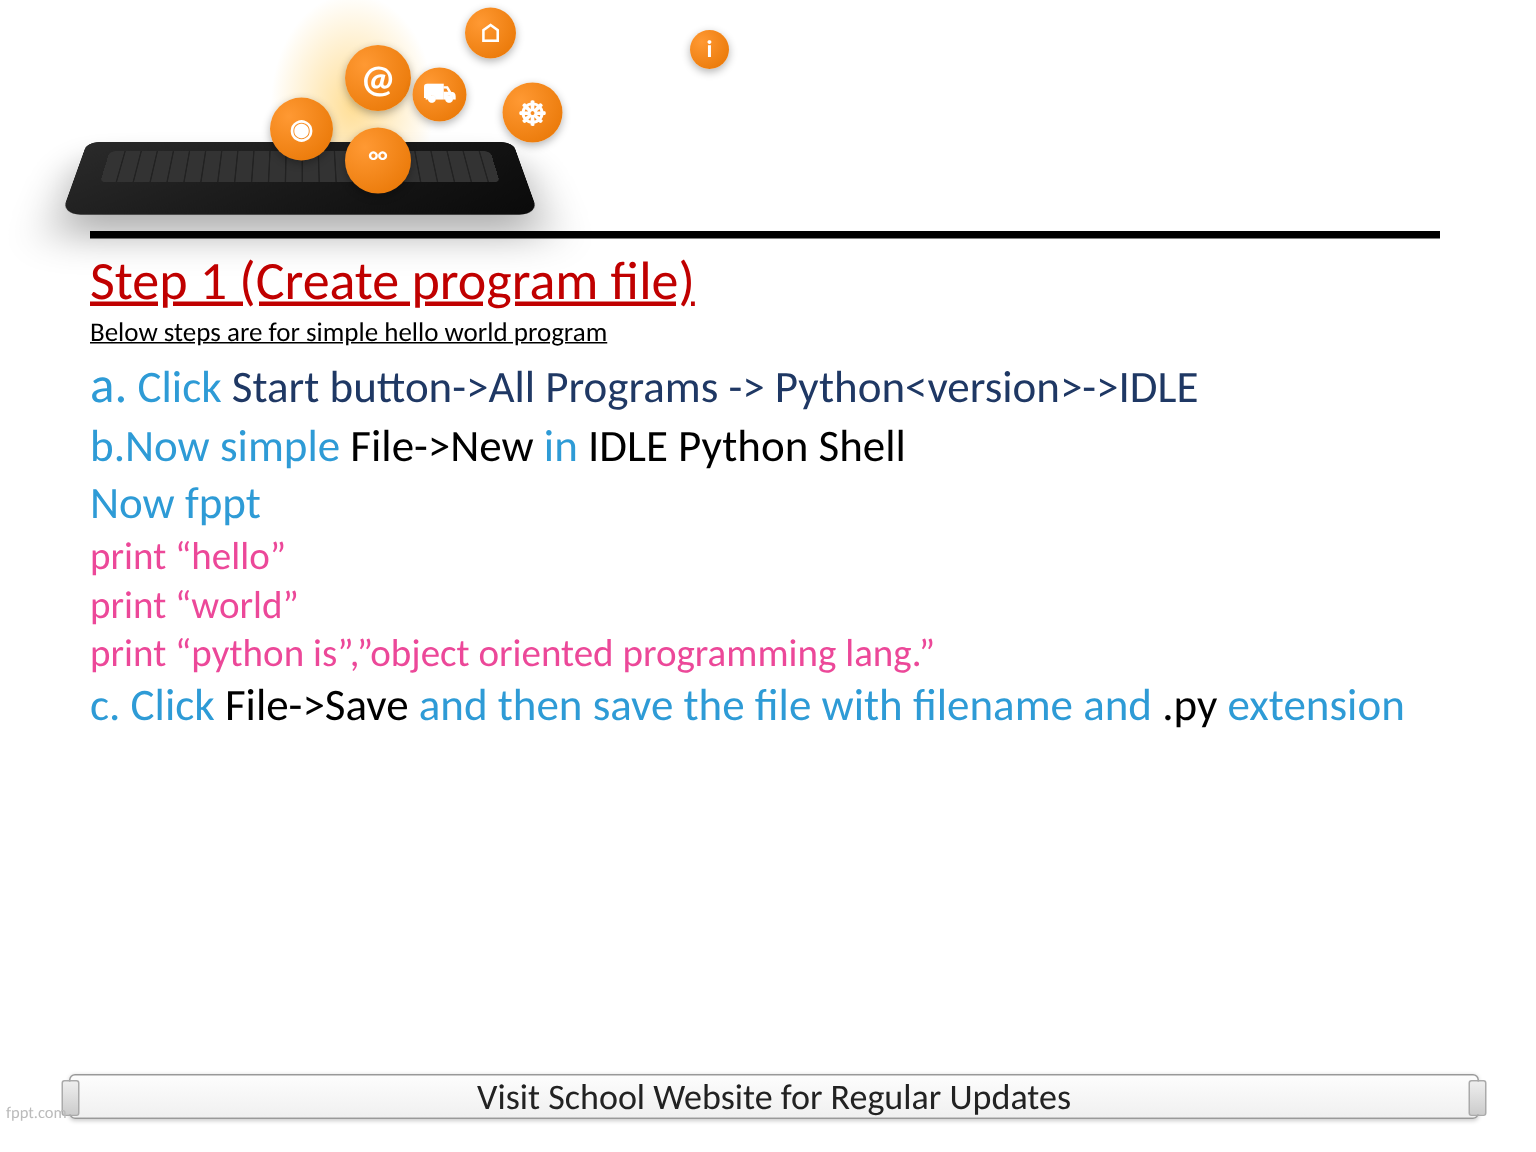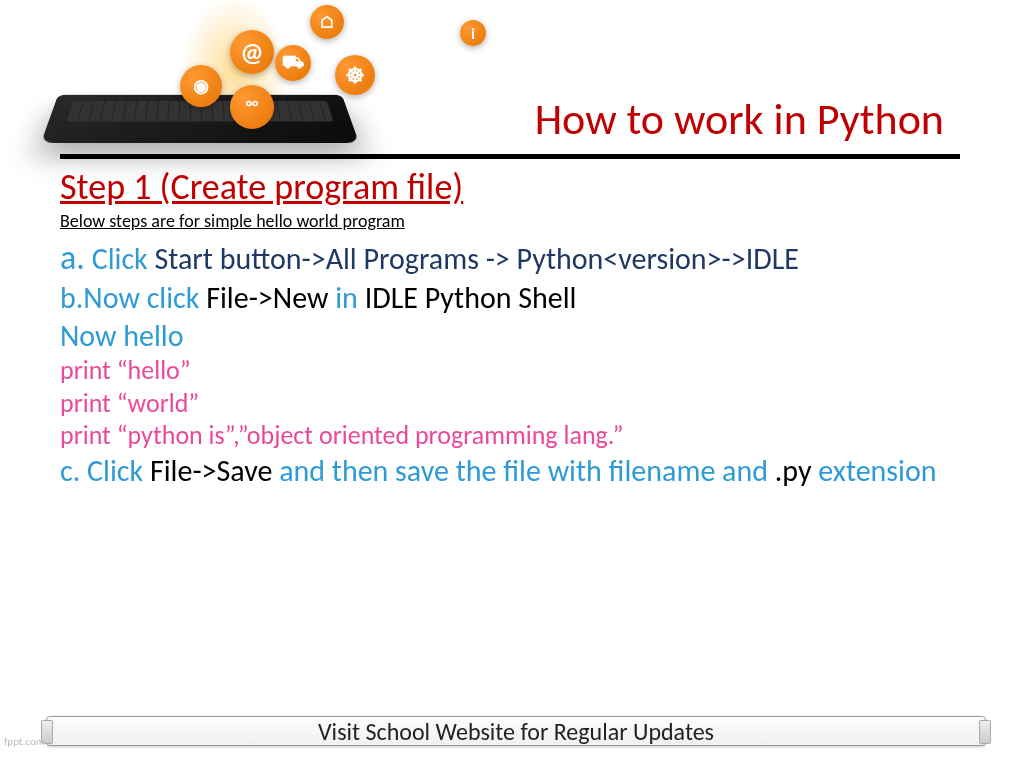--- a/index.html
+++ b/index.html
@@ -141,37 +141,36 @@
     <div class="laptop-base"></div>
     <div class="laptop-keys"></div>
     <div class="icon-bubble" style="left:180px;top:-5px;width:44px;height:44px;font-size:26px">@</div>
     <div class="icon-bubble" style="left:260px;top:-30px;width:34px;height:34px;font-size:18px">⌂</div>
     <div class="icon-bubble" style="left:410px;top:-15px;width:26px;height:26px;font-size:16px">i</div>
     <div class="icon-bubble" style="left:225px;top:10px;width:36px;height:36px;font-size:18px">⛟</div>
     <div class="icon-bubble" style="left:285px;top:20px;width:40px;height:40px;font-size:22px">☸</div>
     <div class="icon-bubble" style="left:130px;top:30px;width:42px;height:42px;font-size:18px">◉</div>
     <div class="icon-bubble" style="left:180px;top:50px;width:44px;height:44px;font-size:18px">°°</div>
   </div>
-  <div class="title">How to work in Python</div>
   <div class="divider"></div>
 </div>
 
 <div class="content">
   <div class="step-heading">Step 1 (Create program file)</div>
   <div class="subnote">Below steps are for simple hello world program</div>
 
   <div style="margin-top:4px">
     <span class="bullet-a">a.</span><span class="blue"> Click</span><span class="darkblue"> Start button-&gt;All Programs   -&gt;   Python&lt;version&gt;-&gt;IDLE</span>
   </div>
 
   <div>
-    <span class="blue">b.</span><span class="blue">Now click</span><span class="black"> File-&gt;New </span><span class="blue">in</span><span class="black"> IDLE Python Shell</span>
+    <span class="blue">b.</span><span class="blue">Now simple</span><span class="black"> File-&gt;New </span><span class="blue">in</span><span class="black"> IDLE Python Shell</span>
   </div>
 
-  <div class="blue">Now hello</div>
+  <div class="blue">Now fppt</div>
   <div class="code-line">print “hello”</div>
   <div class="code-line">print “world”</div>
   <div class="code-line">print “python is”,”object oriented programming lang.”</div>
 
   <div>
     <span class="blue">c. Click</span><span class="black"> File-&gt;Save </span><span class="blue">and then save the file with filename and </span><span class="black">.py</span><span class="blue"> extension</span>
   </div>
 </div>
 
 <div class="footer-banner">

